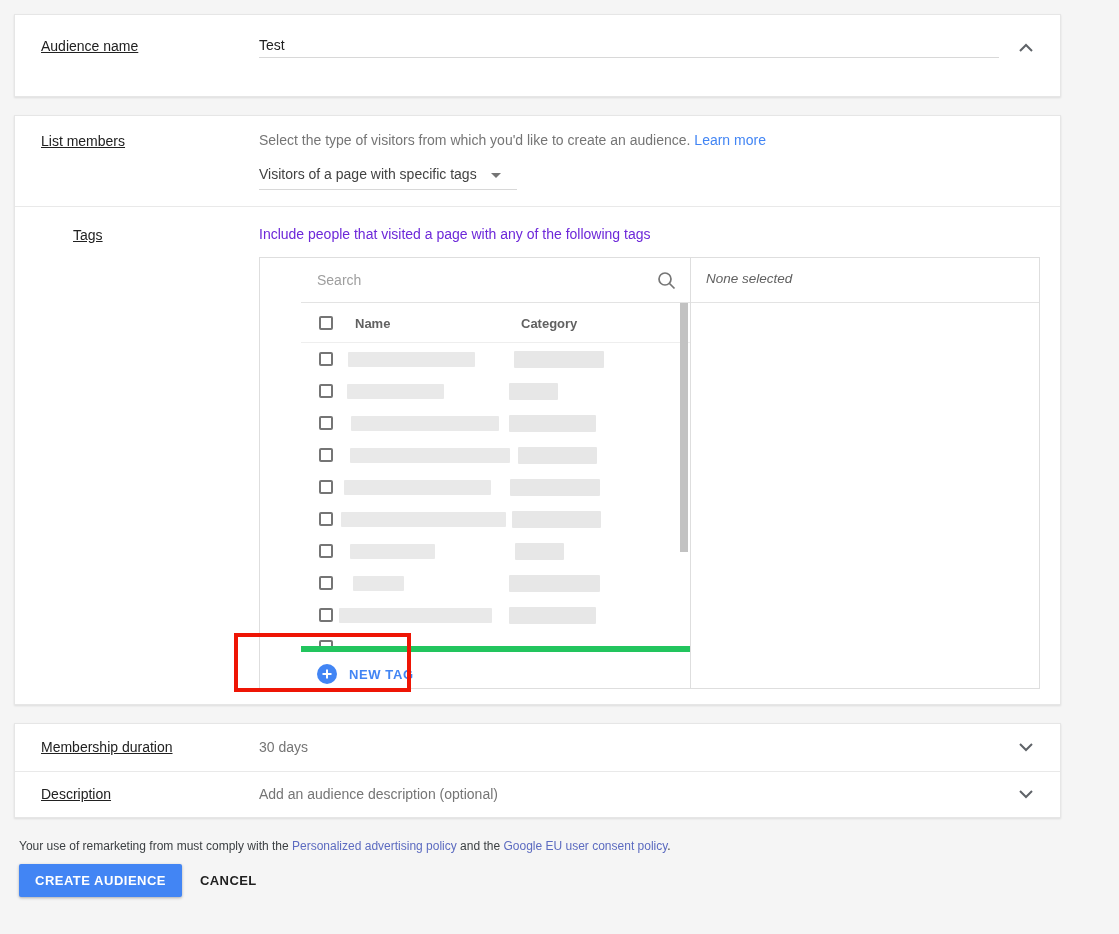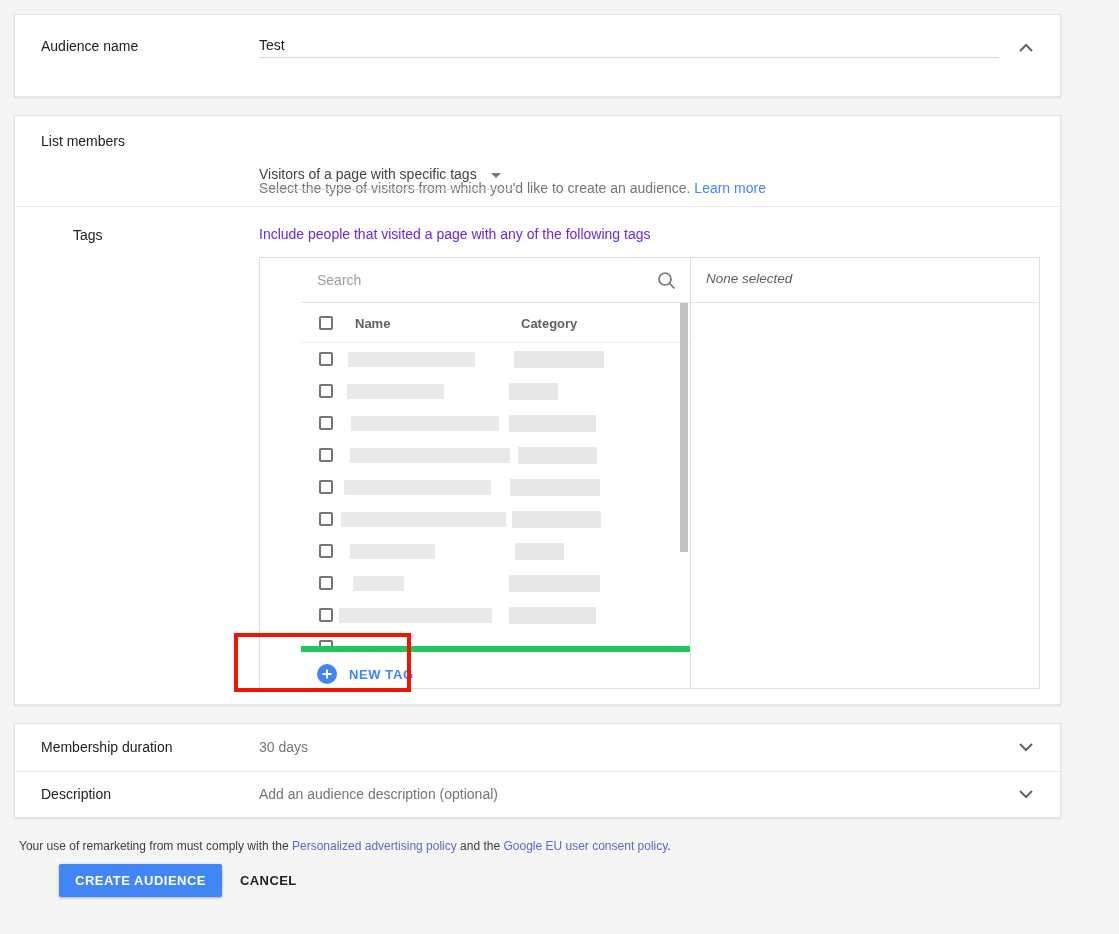--- a/index.html
+++ b/index.html
@@ -10,35 +10,35 @@
     overflow:hidden; font-size:14px; color:#212121;
   }
   .card {
     position:absolute; left:14px; width:1047px; background:#fff;
     border:1px solid #e6e6e6; box-shadow:0 1px 2px rgba(0,0,0,.10);
   }
   #card-audience { top:14px; height:83px; }
   #card-main { top:115px; height:590px; }
   #card-extra { top:723px; height:95px; }
 
-  .row-label { position:absolute; left:26px; color:#212121; font-size:14px; }
+  .row-label { position:absolute; left:26px; color:#212121; font-size:14px;text-decoration:underline; }
 
   
   #audience-label { top:23px; }
   #audience-input {
     position:absolute; left:244px; top:18px; width:740px; height:24px;
     border:none; outline:none; font-size:14px; color:#212121;
     font-family:"Liberation Sans", sans-serif; background:transparent;
   }
   #audience-underline { position:absolute; left:244px; top:42px; width:740px; height:1px; background:#d8d8d8; }
   .chev { position:absolute; left:1004px; width:14px; height:9px; cursor:pointer; }
 
   
   #lm-label { top:17px; }
-  #lm-desc { position:absolute; left:244px; top:16px; color:#757575;margin-top:48px; }
+  #lm-desc { position:absolute; left:244px; top:16px; color:#757575; }
   a.link { color:#4285f4; text-decoration:none; cursor:pointer; }
   #lm-select { position:absolute; left:244px; top:50px; color:#424242; cursor:pointer; }
   #lm-select .dd-arrow {
     display:inline-block; margin-left:10px; width:0; height:0;
     border-left:5px solid transparent; border-right:5px solid transparent;
     border-top:5px solid #757575; vertical-align:middle;
   }
   #lm-underline { position:absolute; left:244px; top:73px; width:258px; height:1px; background:#d8d8d8; }
   #main-divider { position:absolute; left:0; top:90px; width:100%; height:1px; background:#e9e9e9; }
 
@@ -99,21 +99,21 @@
   .extra-val { position:absolute; left:244px; top:15px; color:#757575; }
   .extra-row .chev { top:19px; }
 
   
   #disclaimer { position:absolute; left:19px; top:839px; font-size:12px; color:#3c4043; }
   #disclaimer a.policy { color:#5c6bc0; text-decoration:none; cursor:pointer; }
   #action-bar { position:absolute; left:19px; top:864px; display:flex; align-items:center; }
   #create-btn {
     height:33px; padding:0 16px; background:#4285f4; color:#fff; border:none; border-radius:2px;
     font-family:"Liberation Sans", sans-serif; font-size:13px; font-weight:bold; letter-spacing:.5px;
-    box-shadow:0 1px 3px rgba(0,0,0,.3); cursor:pointer;margin-left:40px;
+    box-shadow:0 1px 3px rgba(0,0,0,.3); cursor:pointer;
   }
   #cancel-btn {
     margin-left:18px; background:none; border:none; font-family:"Liberation Sans", sans-serif;
     font-size:13px; font-weight:bold; color:#1f1f1f; letter-spacing:.4px; cursor:pointer;
   }
 </style>
 </head>
 <body>
 
 <div id="screen">

